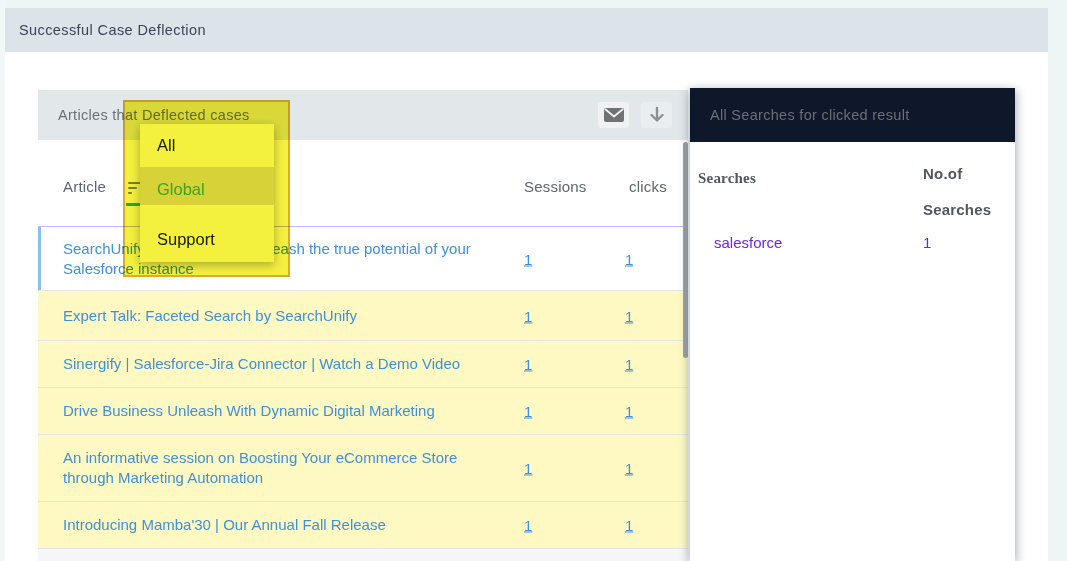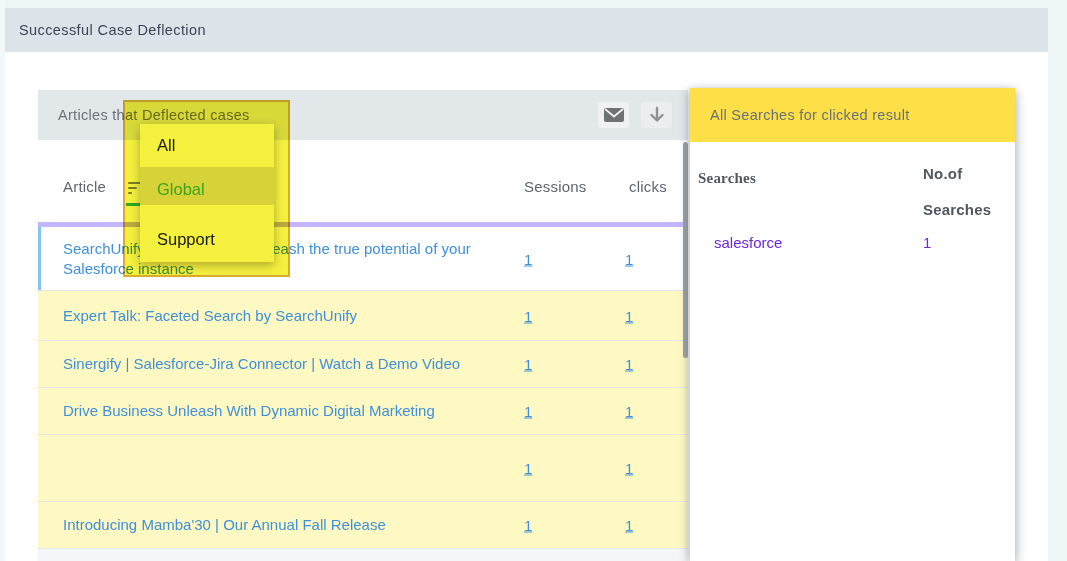--- a/index.html
+++ b/index.html
@@ -31,21 +31,21 @@
   }
   .panel-title { font-size:14.5px; color:#6b7076; letter-spacing:.3px; }
   .icon-btn {
     width:31px; height:26px; border-radius:3px; display:flex;
     align-items:center; justify-content:center; cursor:pointer;
   }
   .mail-btn { margin-left:auto; background:#eff1f2; }
   .dl-btn   { margin-left:12px;  background:#ebeef0; }
 
   
-  .thead { position:relative; height:87px; background:#ffffff; border-bottom:5px solid #c4b5fd; }
+  .thead { position:relative; height:87px; background:#ffffff; border-bottom:1px solid #c4b5fd; }
   .col-label { position:absolute; top:38px; font-size:15px; color:#5d6670; letter-spacing:.2px; }
   .col-article  { left:25px; }
   .col-sessions { left:486px; }
   .col-clicks   { left:591px; }
   .filter-icon { position:absolute; left:90px; top:42px; width:16px; height:14px; cursor:pointer; }
   .filter-icon .b { position:absolute; left:0; height:2px; background:#82878d; border-radius:1px; }
   .filter-icon .b1 { top:0;  width:14px; }
   .filter-icon .b2 { top:5px; width:9px; }
   .filter-icon .b3 { top:10px; width:4px; }
   .filter-underline { position:absolute; left:88px; top:63px; width:22px; height:3px; background:#2cb48b; }
@@ -92,21 +92,21 @@
     z-index:6; pointer-events:none;
   }
 
   
   .right-panel {
     position:absolute; left:690px; top:88px; width:325px; height:473px;
     background:#ffffff; z-index:10;
     box-shadow:-2px 2px 9px rgba(90,100,110,.40), 3px 3px 9px rgba(110,120,130,.30);
   }
   .right-header {
-    height:54px; background:#fde047; display:flex; align-items:center; padding-left:20px;
+    height:54px; background:#0f172a; display:flex; align-items:center; padding-left:20px;
   }
   .rp-col { position:absolute; font-size:15px; font-weight:bold; color:#51575e; letter-spacing:.2px; }
   .rp-col-searches { left:8px;  top:82px;font-family:Liberation Serif, serif; }
   .rp-col-count    { left:233px; top:68px; width:86px; line-height:36px; }
   .rp-val { position:absolute; font-size:15px; color:#6d28d9; }
   .rp-val-search { left:24px;  top:146px; }
   .rp-val-count  { left:233px; top:146px; }
 </style>
 </head>
 <body>
@@ -166,20 +166,21 @@
       <span class="row-article">Sinergify | Salesforce-Jira Connector | Watch a Demo Video</span>
       <span class="num-link num-sessions">1</span>
       <span class="num-link num-clicks">1</span>
     </div>
     <div class="trow" style="height:47px;">
       <span class="row-article">Drive Business Unleash With Dynamic Digital Marketing</span>
       <span class="num-link num-sessions">1</span>
       <span class="num-link num-clicks">1</span>
     </div>
     <div class="trow" style="height:67px;">
+      <span class="row-article">An informative session on Boosting Your eCommerce Store through Marketing Automation</span>
       <span class="num-link num-sessions">1</span>
       <span class="num-link num-clicks">1</span>
     </div>
     <div class="trow" style="height:47px;">
       <span class="row-article">Introducing Mamba'30 | Our Annual Fall Release</span>
       <span class="num-link num-sessions">1</span>
       <span class="num-link num-clicks">1</span>
     </div>
     <div class="trow stub"></div>
 

